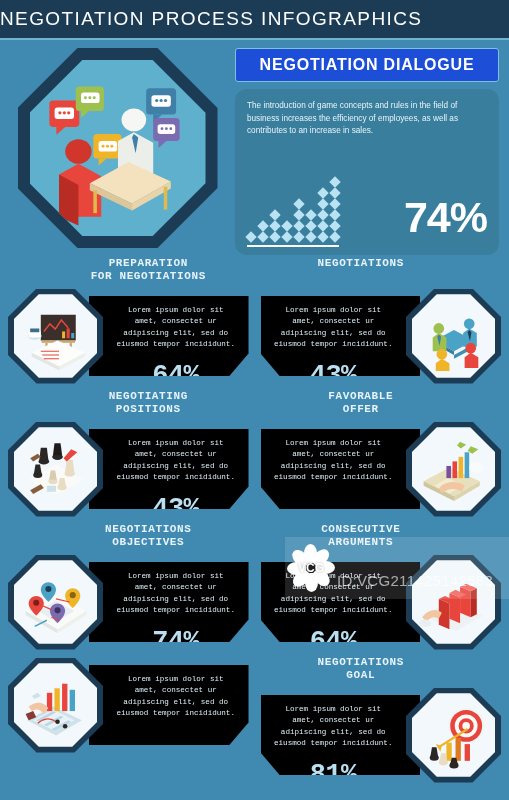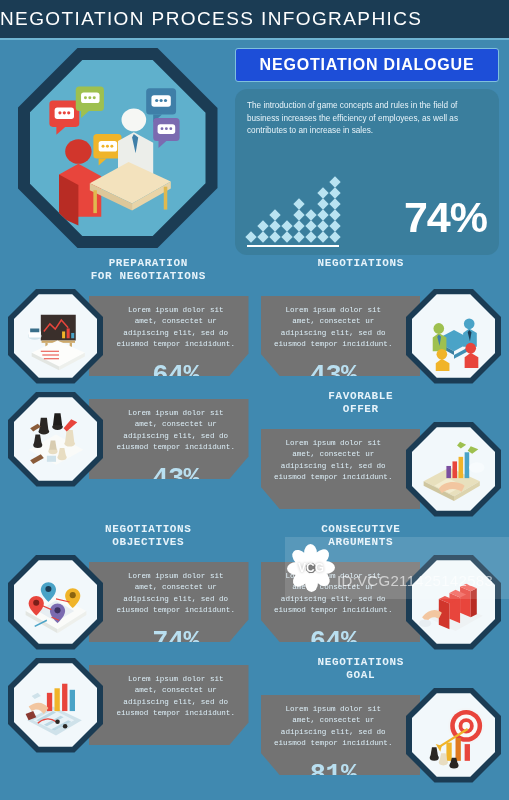--- a/index.html
+++ b/index.html
@@ -101,21 +101,21 @@
   .cell.right h3{ text-align:center; padding-right:40px; }
 
   .cell-body{ display:flex; align-items:center; height:98px; }
   .cell.right .cell-body{ flex-direction:row-reverse; }
 
   .ico-oct{ width:95px; height:95px; flex:none; z-index:2; }
   .ico-oct .oct-in{ background:#f2f8fb; }
 
   .card{
     flex:1;
-    background:#737373;
+    background:#000000;
     height:80px;
     margin-left:-14px;
     padding:9px 12px 6px 26px;
     display:flex; flex-direction:column;
     -webkit-clip-path: polygon(0 0, 100% 0, 100% 72%, 88% 100%, 0 100%);
     clip-path: polygon(0 0, 100% 0, 100% 72%, 88% 100%, 0 100%);
   }
   .cell.right .card{
     margin-left:0; margin-right:-14px;
     padding:9px 26px 6px 12px;
@@ -341,20 +341,21 @@
           </div>
           <div class="card">
             <p>Lorem ipsum dolor sit amet, consectet ur adipiscing elit, sed do eiusmod tempor incididunt.</p>
             <div class="pct">43%</div>
           </div>
         </div>
       </div>
     </div>
     <div class="row">
       <div class="cell left">
+        <h3>NEGOTIATING<br>POSITIONS</h3>
         <div class="cell-body">
           <div class="oct ico-oct">
             <div class="oct-in">
               <svg viewBox="0 0 100 100" width="76" height="76">
                 <path d="M14 64l36-20 36 20-36 20z" fill="#fafbf9"></path>
                 <ellipse cx="34" cy="40" rx="7" ry="4" fill="#2a2724"></ellipse>
                 <path d="M30 22h8l2 16H28z" fill="#2a2724"></path>
                 <ellipse cx="52" cy="34" rx="7" ry="4" fill="#2a2724"></ellipse>
                 <path d="M48 16h8l2 16H46z" fill="#1f1d1b"></path>
                 <ellipse cx="68" cy="56" rx="7" ry="4" fill="#e8ddc2"></ellipse>

